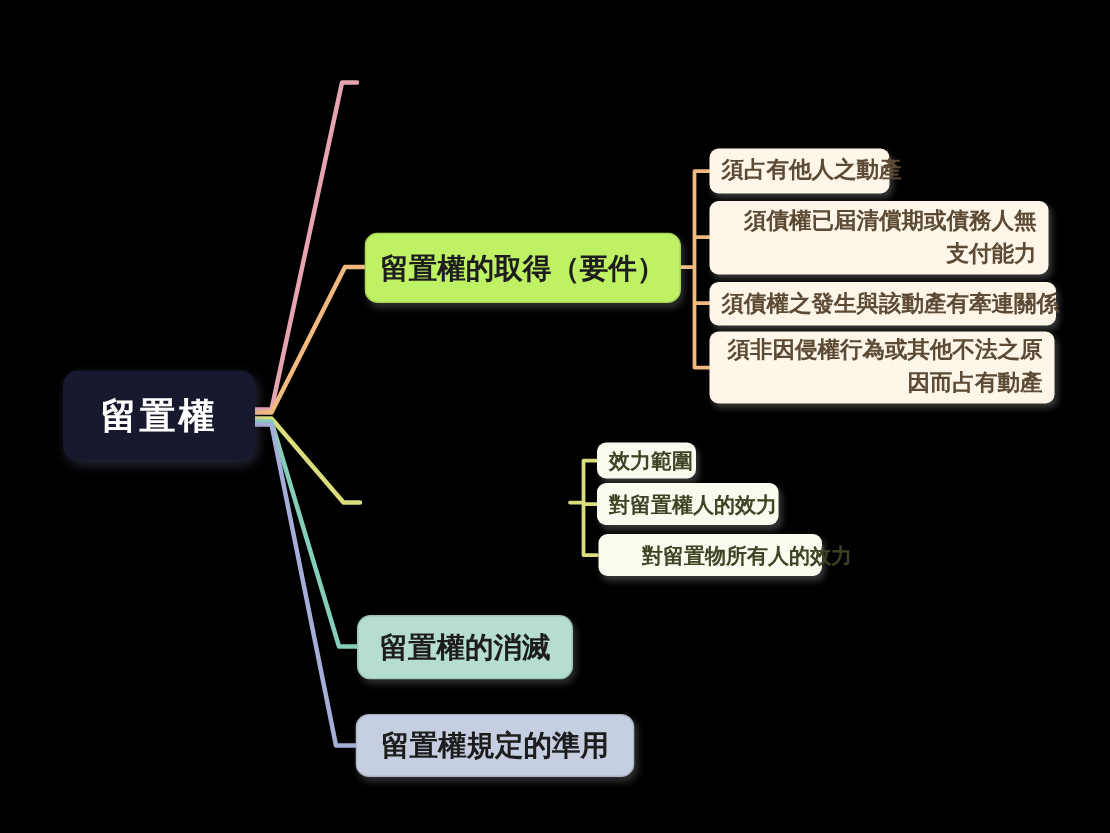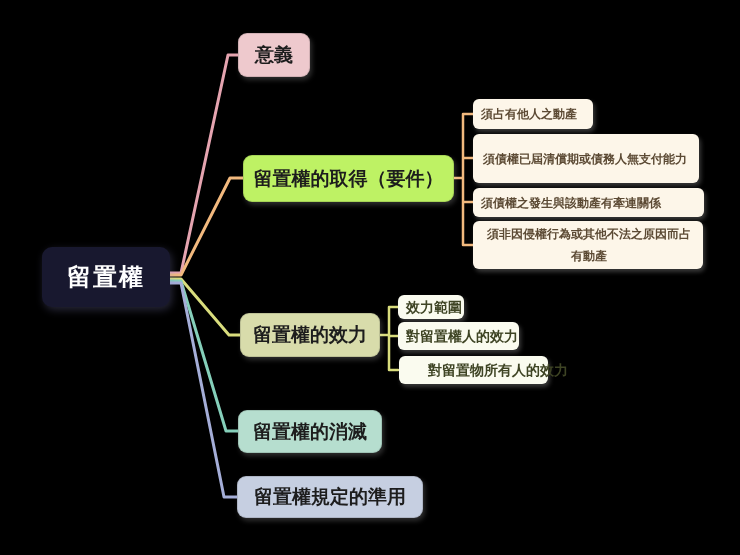--- a/index.html
+++ b/index.html
@@ -55,24 +55,24 @@
     border-radius: 6px;
     font-weight: 600;
     justify-content: flex-start;
     padding: 2px 8px;
     line-height: 22px;
     box-shadow: 2px 3px 4px rgba(255,255,255,0.22);
   }
   .leaf-wrap {
     white-space: normal;
     word-break: break-all;
-    text-align: center;
+    text-align: right;
     padding-left: 10px;
   }
-  .acq-leaf { font-size: 12px; }
+  .acq-leaf { font-size: 15px; }
   .eff-leaf { font-size: 14px; }
   .leaf-a1 { left: 473px; top: 99px;  width: 120px; height: 30px; }
   .leaf-a2 { left: 473px; top: 134px; width: 226px; height: 49px; }
   .leaf-a3 { left: 473px; top: 188px; width: 231px; height: 29px; }
   .leaf-a4 { left: 473px; top: 221px; width: 230px; height: 48px; }
   .leaf-e1 { left: 398px; top: 295px; width: 66px;  height: 24px; }
   .leaf-e2 { left: 398px; top: 322px; width: 121px; height: 28px; }
   .leaf-e3 { left: 399px; top: 356px; width: 149px; height: 28px; padding-left: 29px; }
 </style>
 </head>
@@ -85,33 +85,31 @@
     <path stroke-width="3" d="M 168 275 L 181 275 L 230 178 L 243 178" stroke="#f2b97e"></path>
     <path stroke-width="3" d="M 168 279 L 181 279 L 229 335 L 240 335" stroke="#d9dd7d"></path>
     <path stroke-width="3" d="M 168 281 L 181 281 L 226 431 L 238 431" stroke="#85cfba"></path>
     <path stroke-width="3" d="M 168 283 L 181 283 L 224 497 L 237 497" stroke="#a5aed8"></path>
     <path stroke-width="2.5" d="M 454 178 L 463 178 M 463 114 L 463 245 M 463 114 L 473 114 M 463 158 L 473 158 M 463 202 L 473 202 M 463 245 L 473 245" stroke="#f2b97e"></path>
     <path stroke-width="2.5" d="M 380 335 L 389 335 M 389 307 L 389 370 M 389 307 L 398 307 M 389 336 L 398 336 M 389 370 L 398 370" stroke="#d9dd7d"></path>
   </svg>
 
   <div class="node root-node" style="background-color: rgb(24, 24, 47); color: rgb(255, 255, 255);">留置權</div>
 
-  <div class="node branch-node branch-meaning" style="background-color: rgb(238, 201, 205); color: rgb(29, 29, 29);">意義</div>
 
   <div class="node branch-node branch-acquisition" style="background-color: #bef264; color: rgb(29, 29, 29);">留置權的取得（要件）</div>
 
   <div class="node leaf-node acq-leaf leaf-a1" style="background-color: rgb(253, 246, 233); color: rgb(92, 74, 52);">須占有他人之動產</div>
 
   <div class="node leaf-node acq-leaf leaf-wrap leaf-a2" style="background-color: rgb(253, 246, 233); color: rgb(92, 74, 52);">須債權已屆清償期或債務人無支付能力</div>
 
   <div class="node leaf-node acq-leaf leaf-a3" style="background-color: rgb(253, 246, 233); color: rgb(92, 74, 52);">須債權之發生與該動產有牽連關係</div>
 
   <div class="node leaf-node acq-leaf leaf-wrap leaf-a4" style="background-color: rgb(253, 246, 233); color: rgb(92, 74, 52);">須非因侵權行為或其他不法之原因而占有動產</div>
 
-  <div class="node branch-node branch-effect" style="background-color: rgb(216, 220, 171); color: rgb(29, 29, 29);">留置權的效力</div>
 
   <div class="node leaf-node eff-leaf leaf-e1" style="background-color: rgb(250, 251, 239); color: rgb(62, 68, 36);">效力範圍</div>
 
   <div class="node leaf-node eff-leaf leaf-e2" style="background-color: rgb(250, 251, 239); color: rgb(62, 68, 36);">對留置權人的效力</div>
 
   <div class="node leaf-node eff-leaf leaf-e3" style="background-color: rgb(250, 251, 239); color: rgb(62, 68, 36);">對留置物所有人的效力</div>
 
   <div class="node branch-node branch-extinction" style="background-color: rgb(182, 222, 207); color: rgb(29, 29, 29);">留置權的消滅</div>
 
   <div class="node branch-node branch-application" style="background-color: rgb(198, 207, 225); color: rgb(29, 29, 29);">留置權規定的準用</div>

